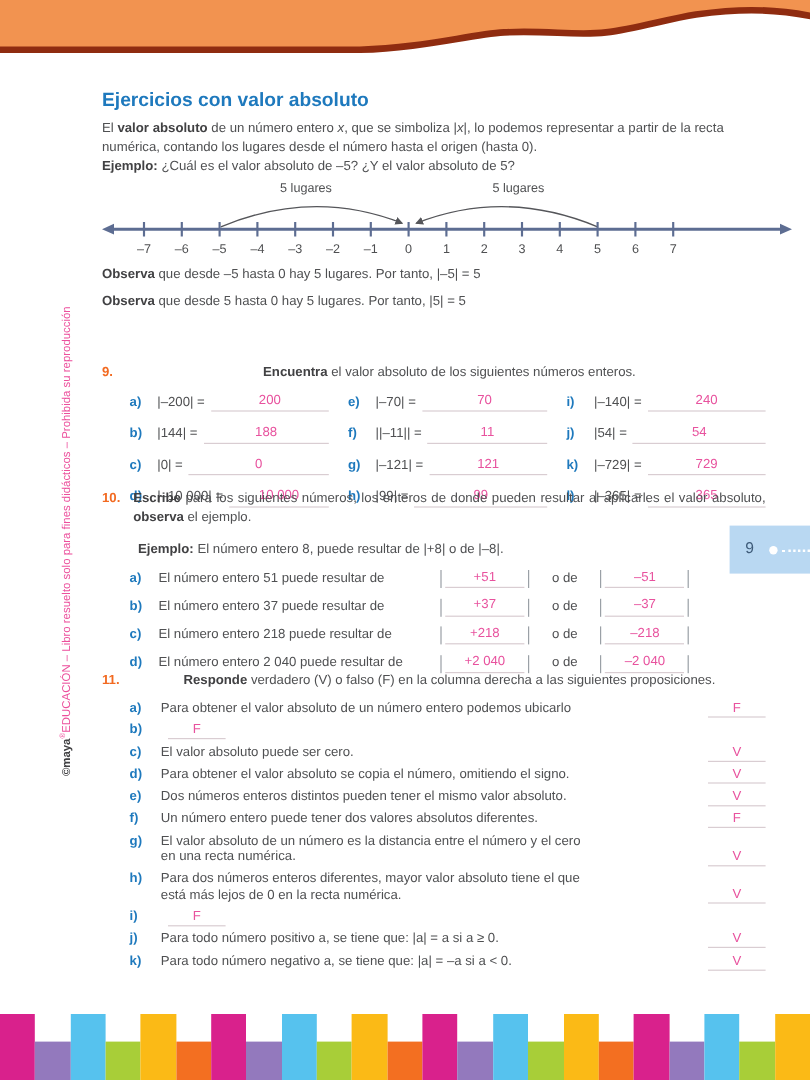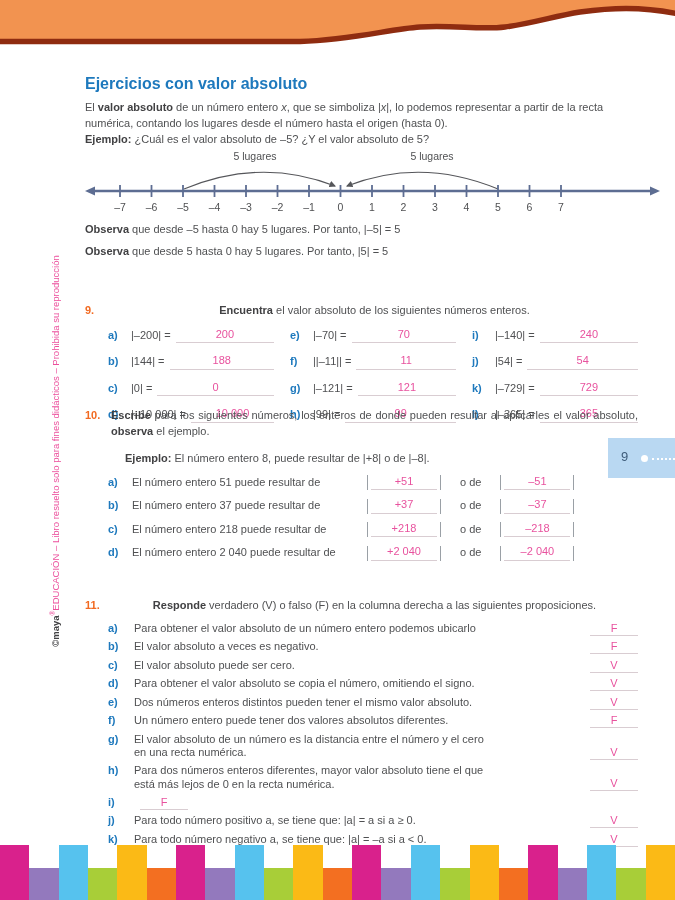--- a/index.html
+++ b/index.html
@@ -229,21 +229,21 @@
           <span class="ansline">365</span>
         </div>
     </div>
   </div>
 
   <div class="block" style="top:408px;">
     <div class="ex-head">
       <span class="ex-num">10.</span>
       <span class="ex-txt just"><b>Escribe</b><span> para los siguientes números, los enteros de donde pueden resultar al aplicarles el valor absoluto, </span><b>observa</b><span> el ejemplo.</span></span>
     </div>
-    <div style="margin-left:40px; margin-top:12px;">
+    <div style="margin-left:30px; margin-top:12px;">
       <b>Ejemplo:</b><span> El número entero 8, puede resultar de |+8| o de |–8|.</span>
     </div>
     <div class="row10">
       <span class="ltr">a)</span>
         <span class="txt">El número entero 51 puede resultar de</span>
       <span class="vbar"></span>
         <span class="ansline box10">+51</span>
         <span class="vbar"></span>
         <span class="ode">o de</span>
         <span class="vbar"></span>
@@ -284,34 +284,33 @@
         <span class="vbar"></span>
     </div>
   </div>
 
   <div class="ptab">
     <span class="pno">9</span>
     <span class="dot"></span>
     <span class="dots"></span>
   </div>
 
-  <div class="block" style="top:560px;margin-top:38px;">
+  <div class="block" style="top:560px;">
     <div class="ex-head">
       <span class="ex-num">11.</span>
       <span class="ex-txt"><b>Responde</b><span> verdadero (V) o falso (F) en la columna derecha a las siguientes proposiciones.</span></span>
     </div>
     <div class="rows11" style="margin-left:23px;">
       <div class="row11">
           <span class="ltr">a)</span>
           <span class="txt"><span>Para obtener el valor absoluto de un número entero podemos ubicarlo</span><br></span>
           <span class="ansline">F</span>
         </div>
       <div class="row11">
           <span class="ltr">b)</span>
-          <span class="txt">El valor absoluto a veces es negativo.</span>
           <span class="ansline">F</span>
         </div>
       <div class="row11">
           <span class="ltr">c)</span>
           <span class="txt">El valor absoluto puede ser cero.</span>
           <span class="ansline">V</span>
         </div>
       <div class="row11">
           <span class="ltr">d)</span>
           <span class="txt">Para obtener el valor absoluto se copia el número, omitiendo el signo.</span>

